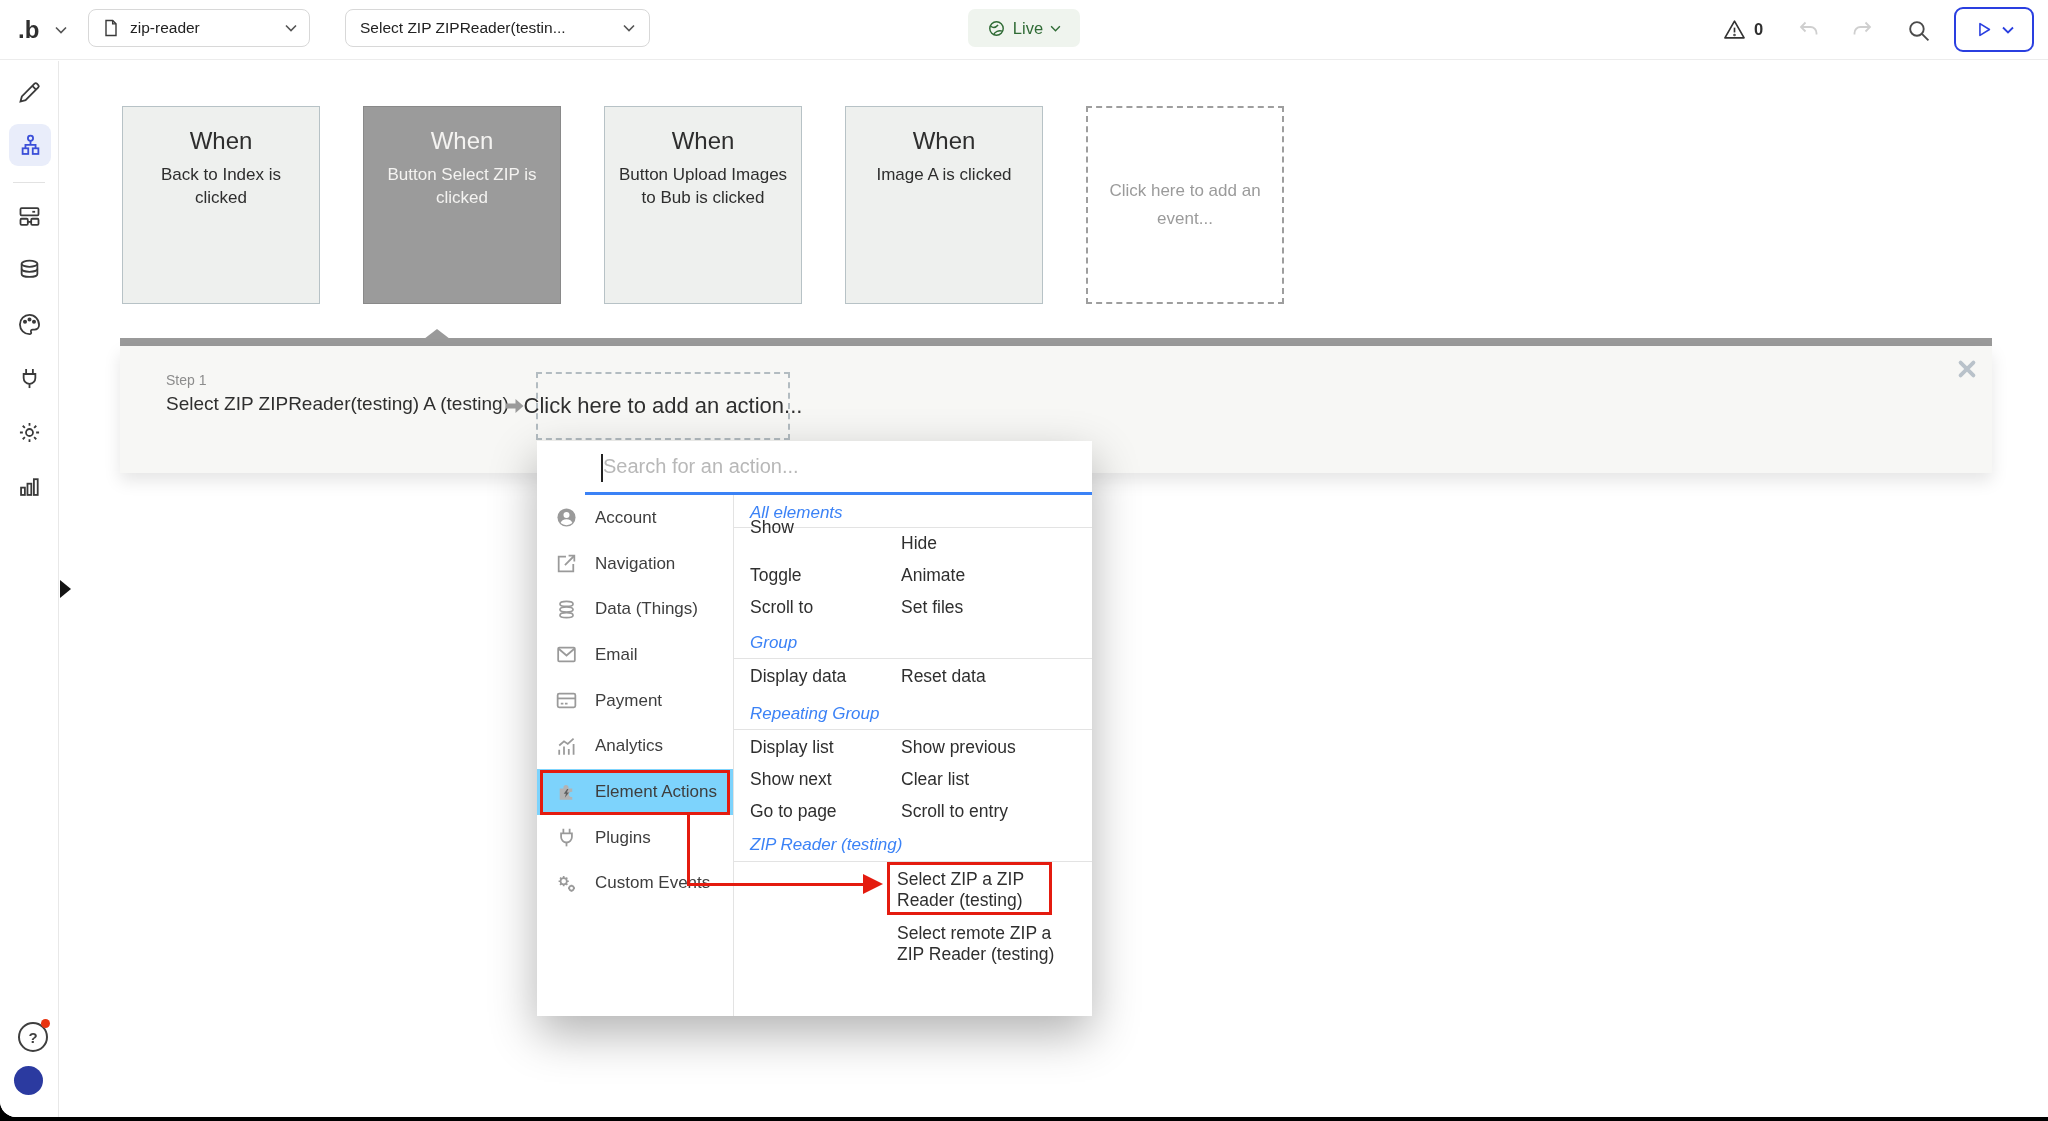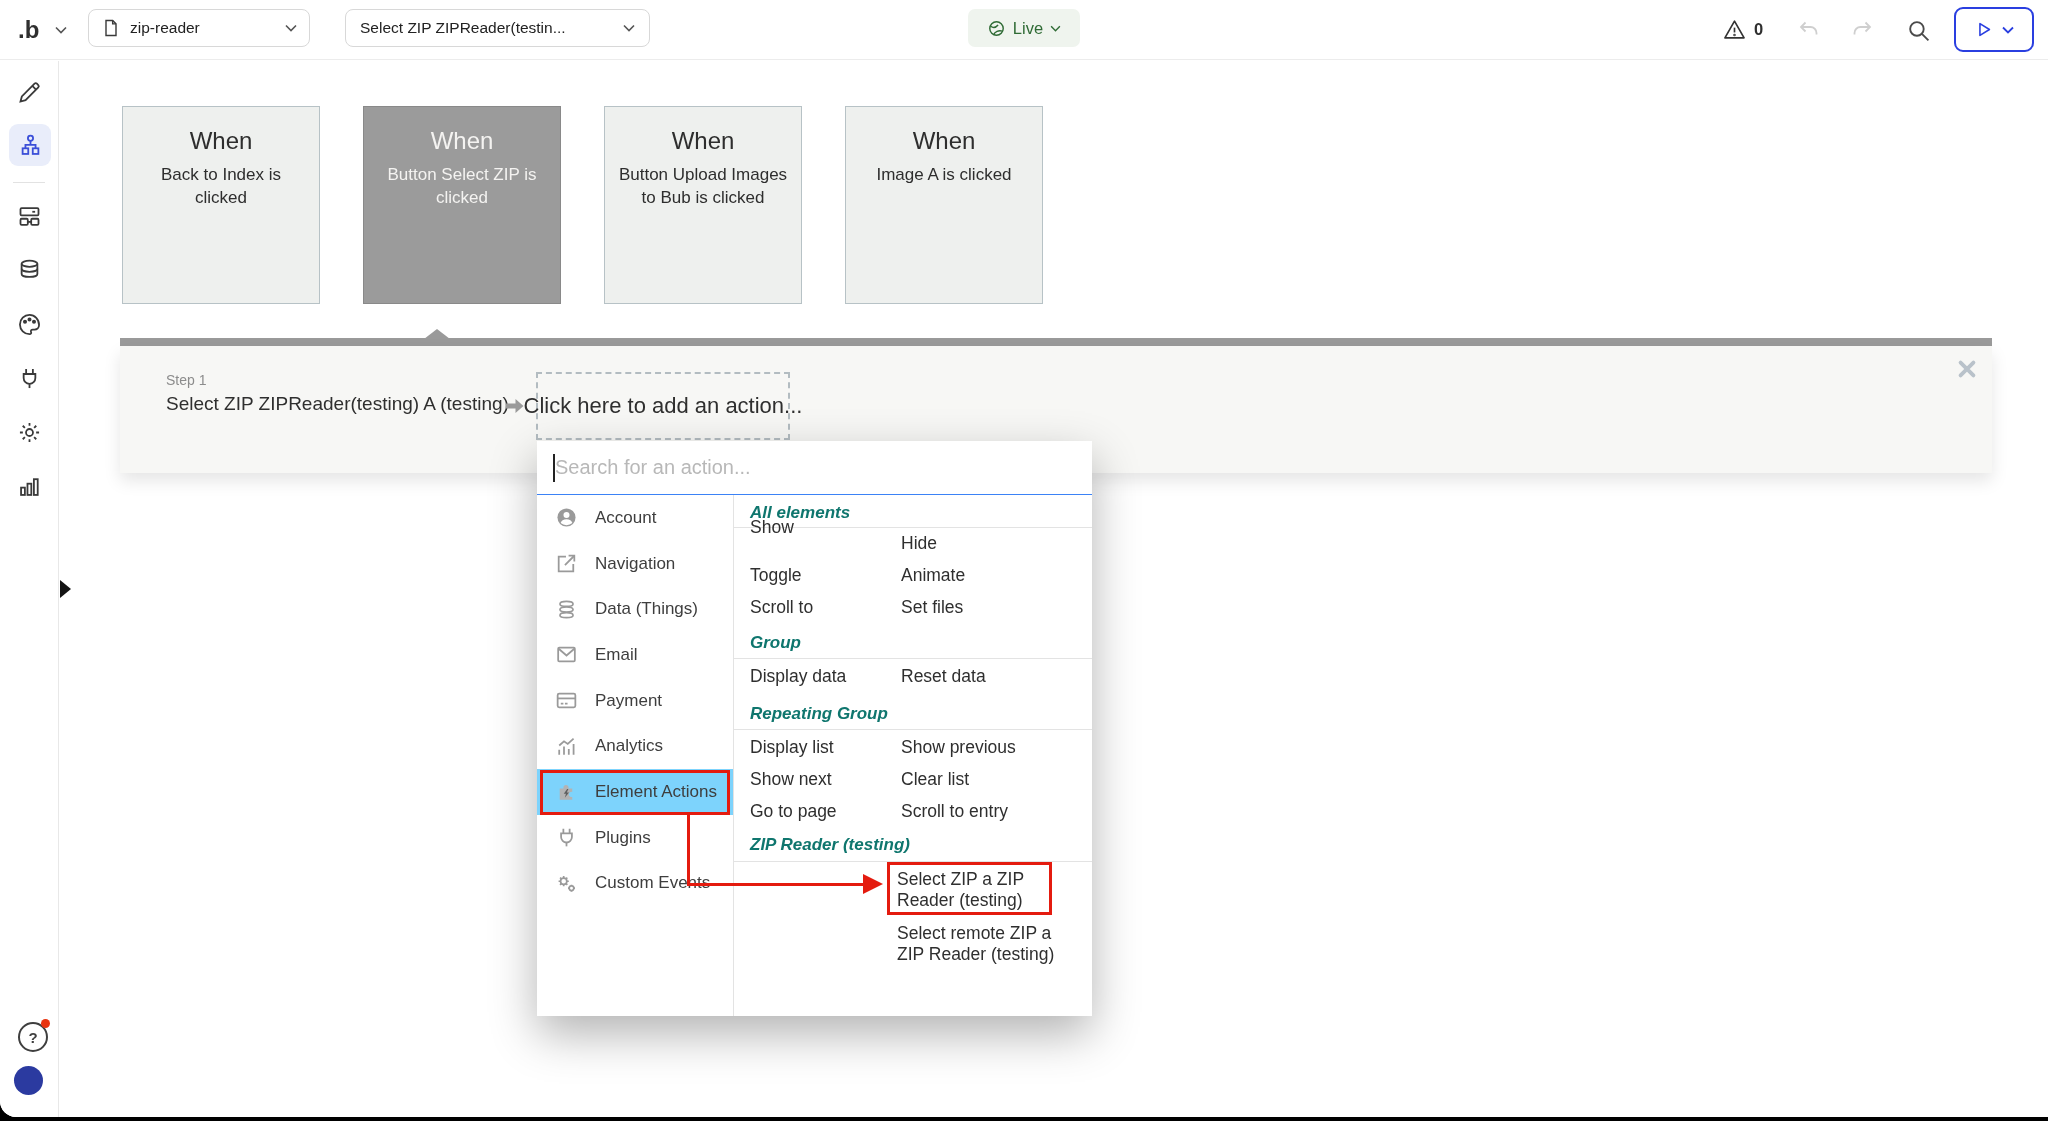--- a/index.html
+++ b/index.html
@@ -69,33 +69,33 @@
   .step-title { position:absolute; left:46px; top:47px; font-size:19px; color:#2f2f2f; cursor:pointer; }
   .step-arrow { position:absolute; left:381px; top:48px; color:#9a9a9a; }
   .add-action { position:absolute; left:416px; top:26px; width:254px; height:68px; border:2px dashed #b3bcc1;
                 display:flex; align-items:center; justify-content:center; font-size:22px; color:#2f2f2f;
                 white-space:nowrap; cursor:pointer; background:transparent; }
   .panel-close { position:absolute; left:1836px; top:12px; color:#b9c2ca; cursor:pointer; }
 
   
   .menu { position:absolute; left:537px; top:441px; width:555px; height:575px; background:#fff;
           box-shadow:0 18px 44px rgba(0,0,0,.30); z-index:20; }
-  .search-row { position:relative; height:54px; border-bottom:1px solid #3b82f6; }
+  .search-row { position:relative; height:54px; border-bottom:3px solid #3b82f6;margin-left:48px; }
   .search-row input { position:absolute; inset:0; border:none; outline:none; background:transparent;
                       padding-left:18px; font-size:20px; color:#333; font-family:"Liberation Sans", sans-serif; }
   .search-row input::placeholder { color:#b8b8b8; }
   .caret { position:absolute; left:16px; top:13px; width:2px; height:28px; background:#222; }
   .vdiv { position:absolute; left:196px; top:54px; bottom:0; width:1px; background:#e3e3e3; }
   .cats { position:absolute; left:0; top:54px; width:196px; }
   .cat-row { height:45.7px; display:flex; align-items:center; padding-left:17px; gap:16px; cursor:pointer; }
   .cat-row.hl { background:#7dd3fc; }
   .cat-row .clabel { font-size:17px; color:#3e3e3e; }
   .cicon { width:25px; height:25px; display:flex; color:#9a9a9a; }
   .rcol { position:absolute; left:197px; top:54px; width:358px; height:521px; }
-  .sh { position:absolute; left:16px; font-style:italic; font-size:17px; color:#0f766e;font-weight:bold; }
+  .sh { position:absolute; left:16px; font-style:italic; font-size:17px; color:#3b82f6; }
   .rdiv { position:absolute; left:0; right:0; height:1px; background:#e3e3e3; }
   .act { position:absolute; font-size:17.5px; color:#2f2f2f; line-height:32px; cursor:pointer; white-space:nowrap; }
   .aL { left:16px; } .aR { left:167px; }
   .act-multi { position:absolute; font-size:17.5px; color:#2f2f2f; line-height:21px; cursor:pointer; }
 
   
   .red { position:absolute; z-index:30; pointer-events:none; }
   .red-box1 { left:3px; top:329px; width:190px; height:45px; border:3px solid #e41b0f; }
   .red-vline { left:150px; top:374px; width:3px; height:70px; background:#e41b0f; }
   .red-hline { left:150px; top:442px; width:178px; height:3px; background:#e41b0f; }
@@ -281,20 +281,21 @@
     <div class="s">Button Select ZIP is clicked</div>
   </div>
   <div class="evt" style="left:604px">
     <div class="t">When</div>
     <div class="s">Button Upload Images to Bub is clicked</div>
   </div>
   <div class="evt" style="left:845px">
     <div class="t">When</div>
     <div class="s">Image A is clicked</div>
   </div>
+  <div class="evt-add">Click here to add an event...</div>
 
   <div class="wf-notch"></div>
   <div class="wf-bar"></div>
 
   <div class="step-panel">
     <div class="step-label">Step 1</div>
     <div class="step-title">Select ZIP ZIPReader(testing) A (testing)</div>
     <span class="step-arrow">
       <svg width="27" height="24" viewBox="0 0 24 24">
             <path d="M3 9.5h10V5l8 7-8 7v-4.5H3z" fill="currentColor"></path>

